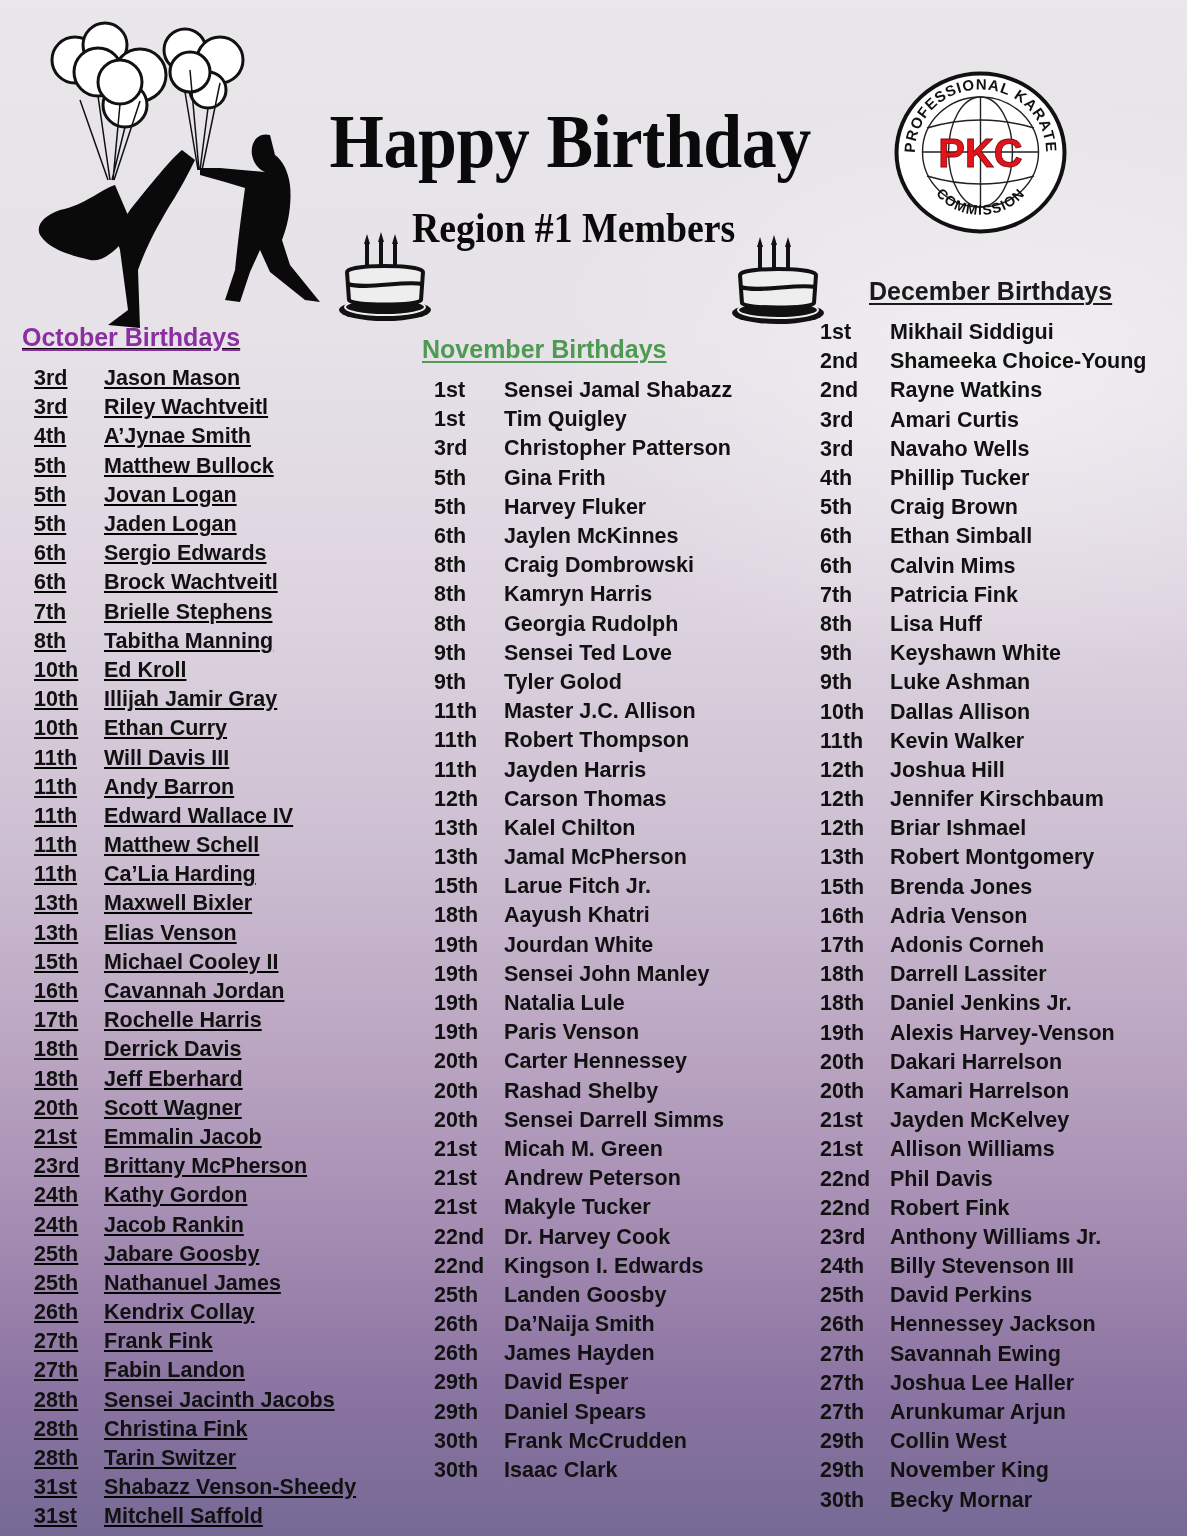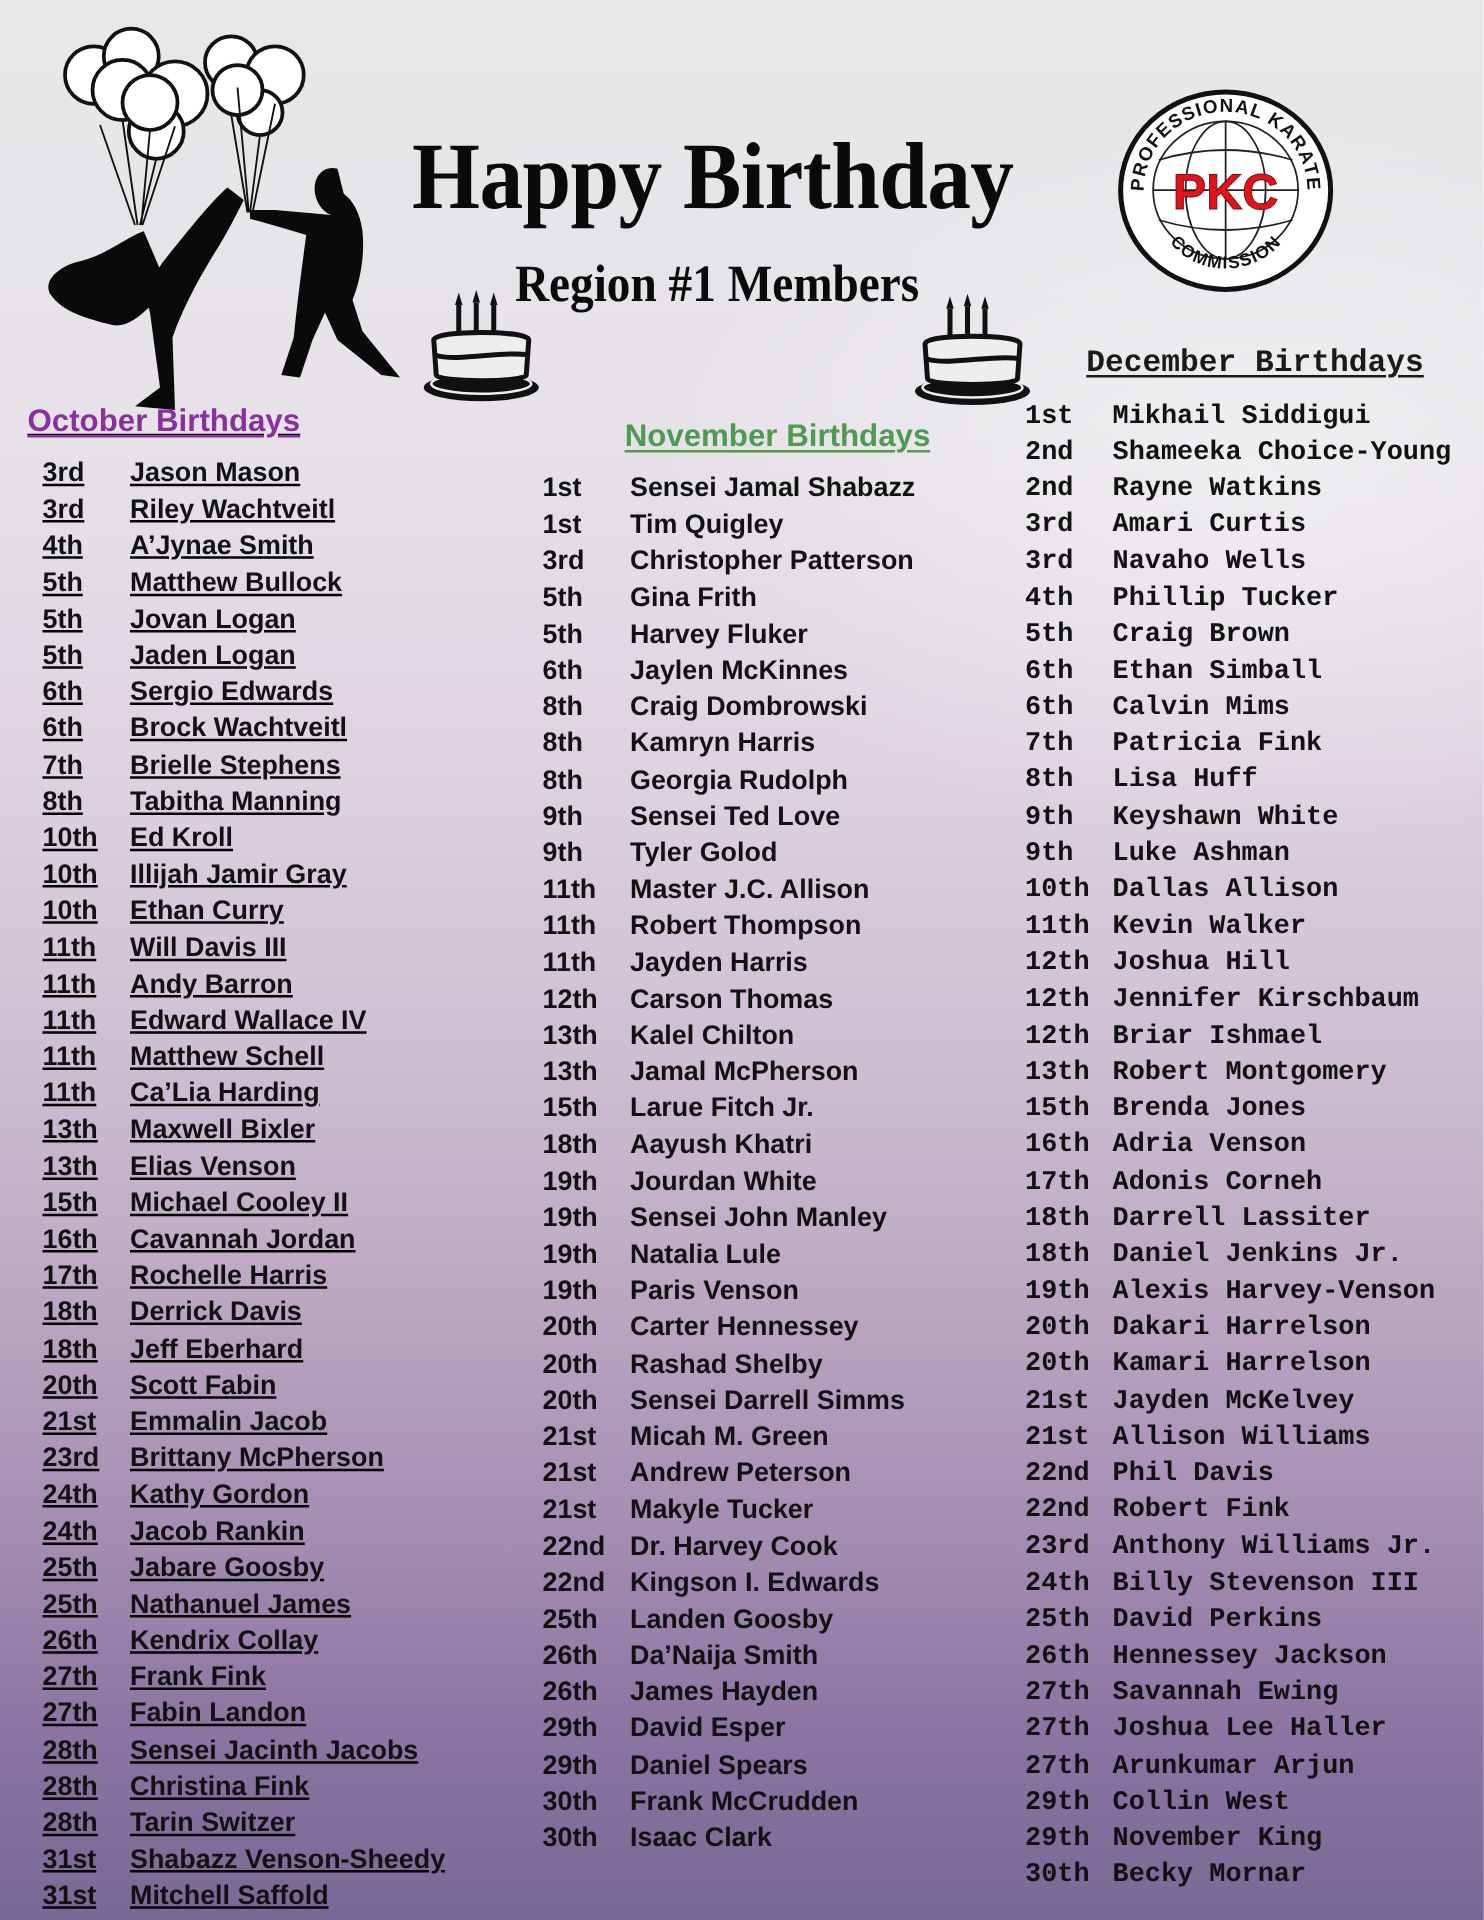--- a/index.html
+++ b/index.html
@@ -44,21 +44,21 @@
     font-weight: bold; font-size: 21.5px; color: #111;
     white-space: nowrap;
   }
   .day { width: 70px; flex: none; }
   .name { flex: none; }
 
   #col-oct { left: 22px; top: 322px; text-decoration: underline; }
   #col-oct .col-head { margin-bottom: 2px; }
   #col-nov { left: 422px; top: 334px; }
   #col-nov .col-head { margin-bottom: 2px; }
-  #col-dec { left: 808px; top: 276px; font-family: Liberation Mono, monospace; }
+  #col-dec { left: 808px; top: 276px; }
   #col-dec .col-head { margin-left: 61px; margin-bottom: 2px; }
 </style>
 </head>
 <body>
 
 <svg class="abs art-left" viewBox="0 0 330 320">
   <g fill="#fff" stroke="#111" stroke-width="3">
     <circle cx="55" cy="50" r="23"></circle>
       <circle cx="85" cy="35" r="22"></circle>
     <circle cx="120" cy="65" r="26"></circle>
@@ -227,21 +227,21 @@
       <li class="row">
         <span class="day">18th</span>
         <span class="name">Derrick Davis</span>
       </li>
       <li class="row">
         <span class="day">18th</span>
         <span class="name">Jeff Eberhard</span>
       </li>
       <li class="row">
         <span class="day">20th</span>
-        <span class="name">Scott Fabin</span>
+        <span class="name">Scott Wagner</span>
       </li>
       <li class="row">
         <span class="day">21st</span>
         <span class="name">Emmalin Jacob</span>
       </li>
       <li class="row">
         <span class="day">23rd</span>
         <span class="name">Brittany McPherson</span>
       </li>
       <li class="row">
@@ -289,21 +289,21 @@
         <span class="name">Shabazz Venson-Sheedy</span>
       </li>
       <li class="row">
         <span class="day">31st</span>
         <span class="name">Mitchell Saffold</span>
       </li>
     </ul>
 </div>
 
 <div class="col" id="col-nov">
-  <div class="col-head" style="color: rgb(78, 154, 82); text-align: right;">November Birthdays</div>
+  <div class="col-head" style="color: rgb(78, 154, 82);">November Birthdays</div>
   <ul class="rows">
       <li class="row">
         <span class="day">1st</span>
         <span class="name">Sensei Jamal Shabazz</span>
       </li>
       <li class="row">
         <span class="day">1st</span>
         <span class="name">Tim Quigley</span>
       </li>
       <li class="row">

